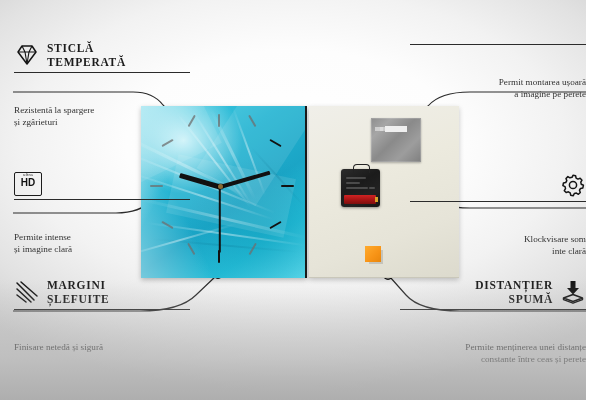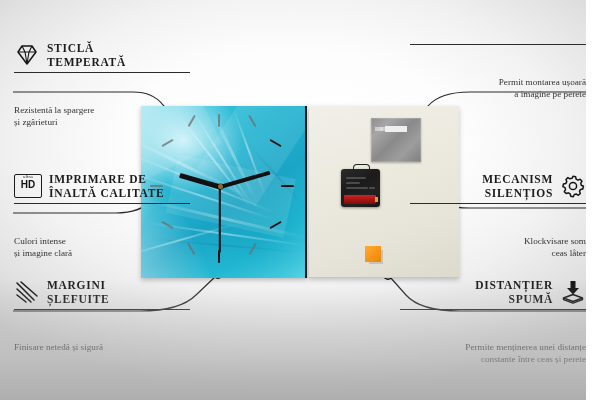--- a/index.html
+++ b/index.html
@@ -357,25 +357,23 @@
     <div class="sub">Rezistentă la spargere
 și zgârieturi</div>
   </div>
 
   <div class="callout left" style="left:14px;top:172px;">
     <div class="head">
       <span class="hd-badge">
         <span class="u">ultra</span>
         <span class="h">HD</span>
       </span>
-      <span class="title">IMPRIMARE DE
-ÎNALTĂ CALITATE</span>
     </div>
     <div class="rule" style="width:176px;"></div>
-    <div class="sub">Culori intense
+    <div class="sub">Permite intense
 și imagine clară</div>
   </div>
 
   <div class="callout left" style="left:14px;top:278px;">
     <div class="head">
       <span class="ico">
         <svg viewBox="0 0 26 26" width="26" height="26">
           <path d="M3 4 L20 21 M3 10 L17 23 M3 16 L12 23 M7 3 L23 17" fill="none" stroke="#141414" stroke-width="1.5" stroke-linecap="round"></path>
         </svg>
       </span>
@@ -387,32 +385,30 @@
   </div>
 
   <div class="callout right" style="left:410px;top:41px;">
     <div class="rule" style="width:176px;"></div>
     <div class="sub">Permit montarea ușoară
 a imagine pe perete</div>
   </div>
 
   <div class="callout right" style="left:410px;top:172px;">
     <div class="head">
-      <span class="title">MECANISM
-SILENȚIOS</span>
       <span class="ico">
         <svg viewBox="0 0 26 26" width="26" height="26">
           <path d="M13 3.2 l2.6 0.55 0.5 2.3 1.85 1.07 2.2-0.82 1.85 1.9 -1.2 2.0 0.45 2.1 2.15 1.0 -0.55 2.6 -2.3 0.5 -1.07 1.85 0.82 2.2 -1.9 1.85 -2.0-1.2 -2.1 0.45 -1.0 2.15 -2.6-0.55 -0.5-2.3 -1.85-1.07 -2.2 0.82 -1.85-1.9 1.2-2.0 -0.45-2.1 -2.15-1.0 0.55-2.6 2.3-0.5 1.07-1.85 -0.82-2.2 1.9-1.85 2.0 1.2 2.1-0.45 z" fill="none" stroke="#141414" stroke-width="1.5" stroke-linejoin="round"></path>
           <circle cx="13" cy="13" r="3.6" fill="none" stroke="#141414" stroke-width="1.5"></circle>
         </svg>
       </span>
     </div>
     <div class="rule" style="width:176px;"></div>
     <div class="sub">Klockvisare som
-ceas låter</div>
+inte clară</div>
   </div>
 
   <div class="callout right" style="left:400px;top:278px; width:186px;">
     <div class="head">
       <span class="title">DISTANȚIER
 SPUMĂ</span>
       <span class="ico">
         <svg viewBox="0 0 26 26" width="26" height="26">
           <path d="M10.5 2 h5 v7 h3.5 L13 15.5 L7 9 h3.5 z" fill="#141414"></path>
           <path d="M13 15.5 L3.5 19 L13 22.5 L22.5 19 Z" fill="none" stroke="#141414" stroke-width="1.4" stroke-linejoin="round"></path>

